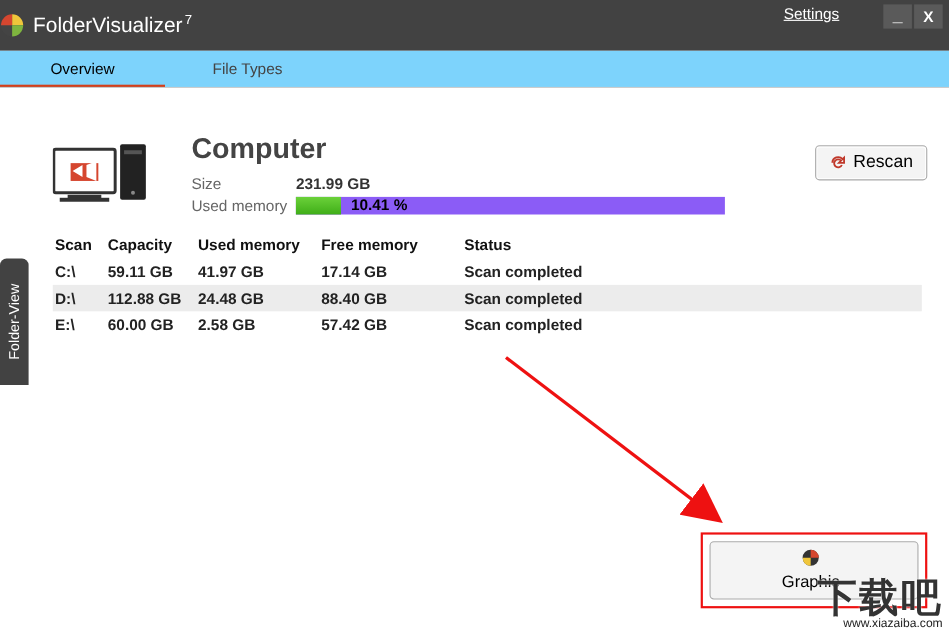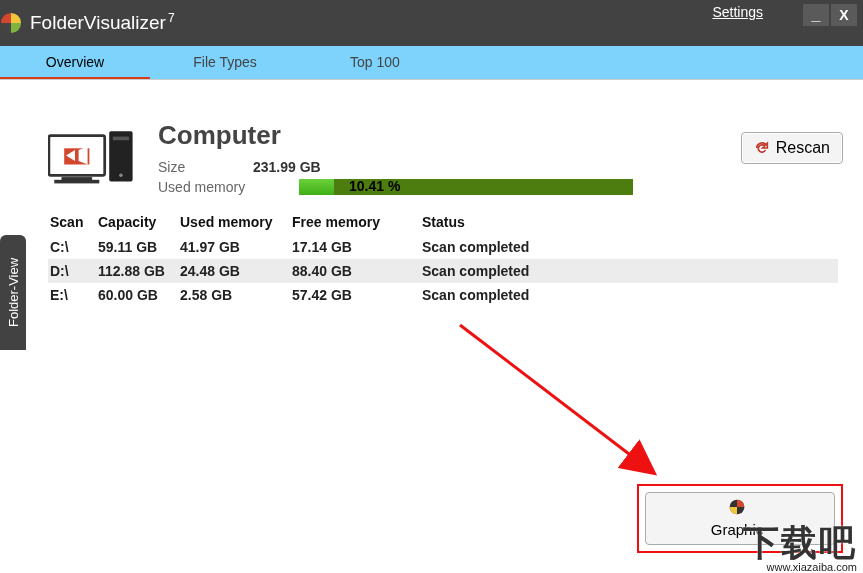--- a/index.html
+++ b/index.html
@@ -15,29 +15,29 @@
 .win-btn.min { font-size: 16px; }
 
 .tabs { display: flex; background: #7dd3fc; border-bottom: 1px solid #ccc; height: 34px; }
 .tab { width: 150px; text-align: center; line-height: 33px; font-size: 14px; color: #444; cursor: pointer; }
 .tab.active { border-bottom: 2px solid #d43f1a; color: #000; }
 
 .folder-tab { position: absolute; left: 0; top: 235px; width: 26px; height: 115px; background: #424242; color: #fff; writing-mode: vertical-rl; transform: rotate(180deg); display: flex; align-items: center; justify-content: center; font-size: 13px; border-radius: 0 0 6px 6px; cursor: pointer; }
 
 .main { position: absolute; left: 48px; top: 120px; right: 25px; bottom: 25px; }
 
-.header-row { display: flex; align-items: flex-start; gap: 20px; margin-bottom: 10px; position: relative; }
+.header-row { display: flex; align-items: flex-start; gap: 36px; margin-bottom: 10px; position: relative; }
 .computer-icon { width: 90px; height: 60px; margin-top:10px; }
 .header-info { flex: 1; }
 .header-title { font-size: 26px; font-weight: bold; color: #444; margin-bottom: 8px; }
 .info-row { display: flex; align-items: center; font-size: 14px; color: #666; margin-bottom: 3px; }
 .info-label { width: 95px; }
 .info-value { font-weight: bold; color: #333; }
 .progress-wrap { display: flex; align-items: center; height:18px; }
-.progress-bar { width: 334px; height: 16px; background: #4d7c0f; position: relative; margin-left: 46px; }
+.progress-bar { width: 390px; height: 16px; background: #8b5cf6; position: relative; }
 .progress-fill { height: 100%; background: linear-gradient(#6bd13a,#3fae18); position:absolute; left:0; top:0; }
 .progress-text { position:absolute; left:50px; top:-1px; font-weight: bold; font-size:14px; color:#000; }
 
 .rescan-btn { position:absolute; right:-5px; top:12px; border:1px solid #aaa; border-radius:4px; background:#f4f4f4; padding:6px 12px; display:flex; align-items:center; gap:6px; font-size:16px; cursor:pointer; box-shadow:inset 0 0 0 1px #fff; }
 .rescan-icon { width:16px; height:16px; }
 
 .table-hdr { display:flex; font-weight:bold; font-size:14px; color:#111; padding:5px 2px; }
 .col-drive{width:48px;} .col-cap{width:82px;} .col-used{width:112px;} .col-free{width:130px;} .col-status{flex:1;}
 .drive-row { display:flex; font-size:14px; padding:4px 2px; font-weight:bold; color:#222; }
 .drive-row.alt { background:#ececec; }
@@ -68,21 +68,20 @@
   <span class="settings-link">Settings</span>
   <div class="win-controls">
     <div class="win-btn min">_</div>
     <div class="win-btn">X</div>
   </div>
 </div>
 
 <div class="tabs">
   <div class="tab active">Overview</div>
   <div class="tab">File Types</div>
-  <div class="tab">Top 100</div>
 </div>
 
 <div class="folder-tab">Folder-View</div>
 
 <div class="main">
   <div class="header-row">
     <svg class="computer-icon" viewBox="0 0 100 66">
       <rect x="1" y="6" width="62" height="44" rx="2" fill="none" stroke="#333" stroke-width="3"></rect>
       <rect x="15" y="52" width="34" height="5" fill="#333"></rect>
       <rect x="7" y="55" width="50" height="4" fill="#333"></rect>

